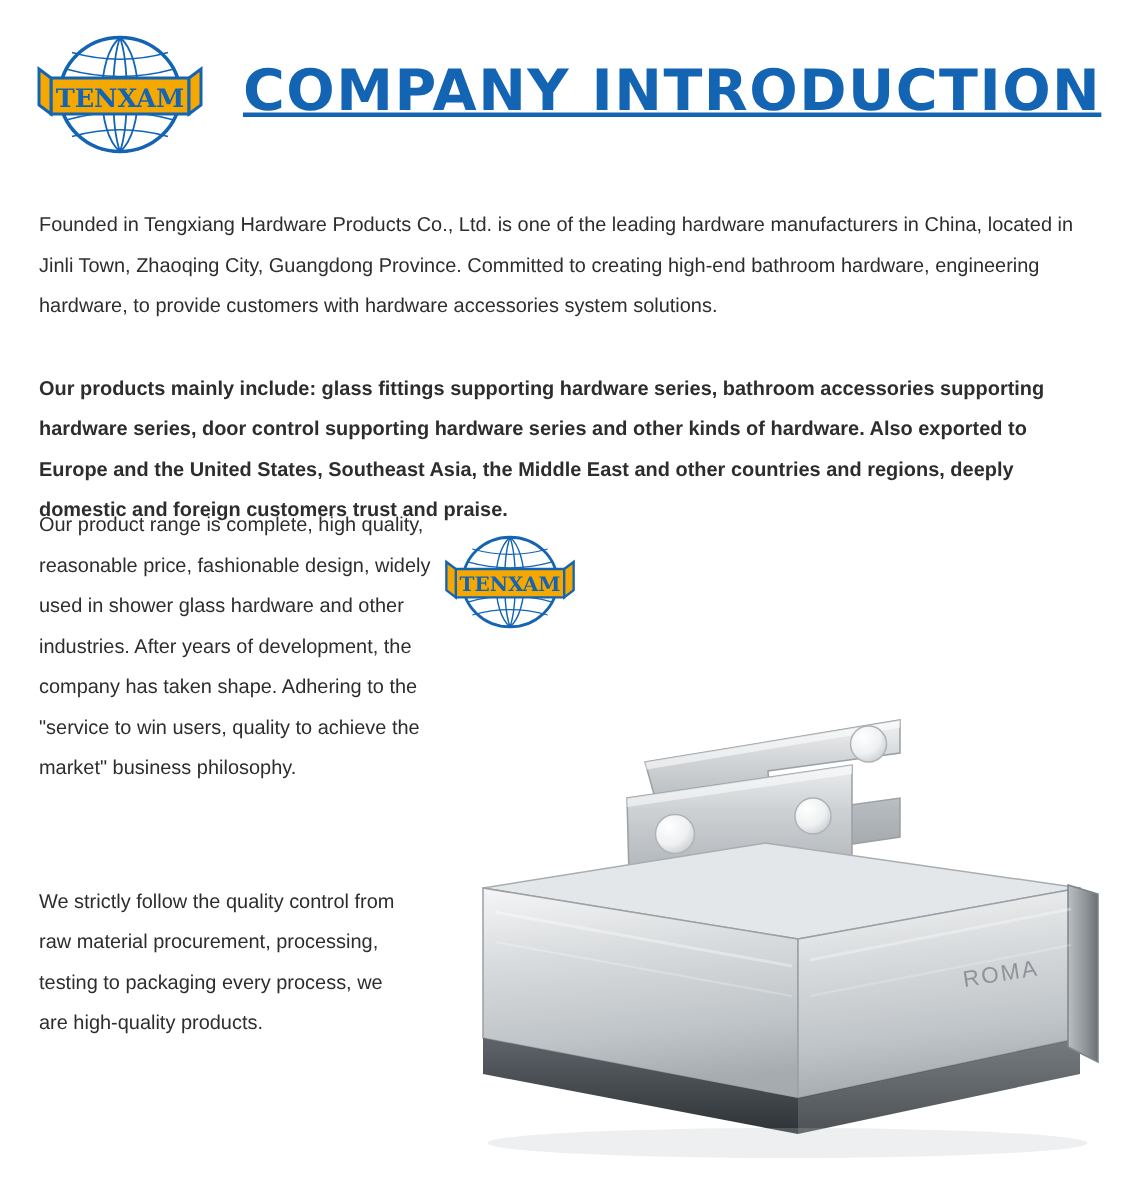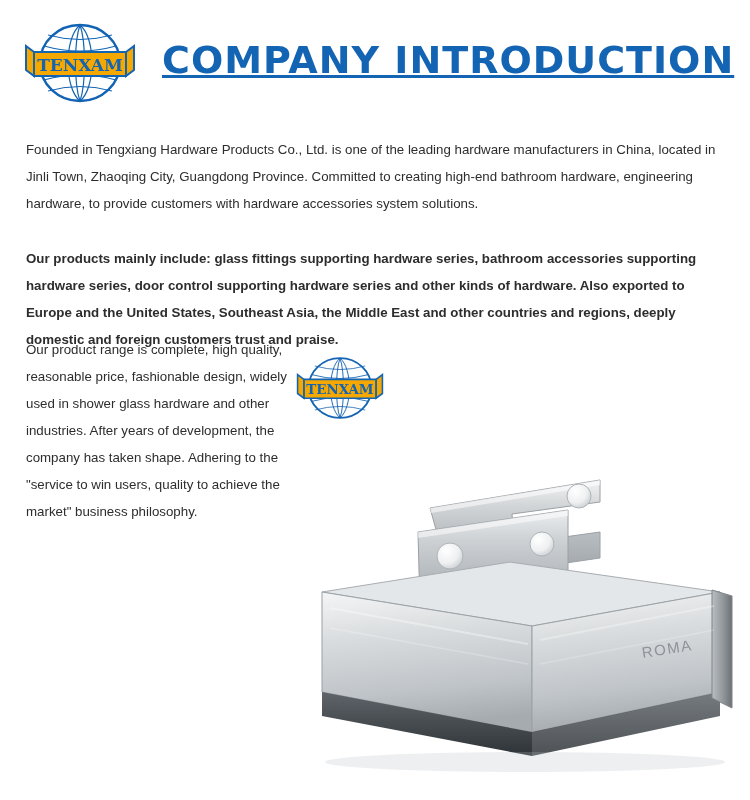--- a/index.html
+++ b/index.html
@@ -140,20 +140,21 @@
         <text x="56" y="49" text-anchor="middle" font-family="DejaVu Serif, serif" font-size="17" font-weight="bold" fill="#1464b4">TENXAM</text>
       </svg>
     </div>
 
     <div class="header-title">COMPANY  INTRODUCTION</div>
   </div>
 
   <div class="para para-1">Founded in Tengxiang Hardware Products Co., Ltd. is one of the leading hardware manufacturers in China, located in Jinli Town, Zhaoqing City, Guangdong Province. Committed to creating high-end bathroom hardware, engineering hardware, to provide customers with hardware accessories system solutions.</div>
   <div class="para para-2">Our products mainly include: glass fittings supporting hardware series, bathroom accessories supporting hardware series, door control supporting hardware series and other kinds of hardware. Also exported to Europe and the United States, Southeast Asia, the Middle East and other countries and regions, deeply domestic and foreign customers trust and praise.</div>
   <div class="para para-3">Our product range is complete, high quality, reasonable price, fashionable design, widely used in shower glass hardware and other industries. After years of development, the company has taken shape. Adhering to the "service to win users, quality to achieve the market" business philosophy.</div>
+  <div class="para para-4">We strictly follow the quality control from raw material procurement, processing, testing to packaging every process, we are high-quality products.</div>
 
   <div class="logo-inline">
     <svg width="88" height="66" viewBox="0 0 112 82" xmlns="http://www.w3.org/2000/svg">
       <ellipse cx="56" cy="41" rx="40" ry="38" fill="#ffffff" stroke="#1464b4" stroke-width="2.4"></ellipse>
       <path d="M56 3 C40 16 40 66 56 79" fill="none" stroke="#1464b4" stroke-width="1.2"></path>
       <path d="M56 3 C72 16 72 66 56 79" fill="none" stroke="#1464b4" stroke-width="1.2"></path>
       <path d="M56 3 C50 20 50 62 56 79" fill="none" stroke="#1464b4" stroke-width="1.2"></path>
       <path d="M56 3 C62 20 62 62 56 79" fill="none" stroke="#1464b4" stroke-width="1.2"></path>
       <line x1="16" y1="41" x2="96" y2="41" stroke="#1464b4" stroke-width="1.2"></line>
       <path d="M20 24 Q56 34 92 24" fill="none" stroke="#1464b4" stroke-width="1.1"></path>

